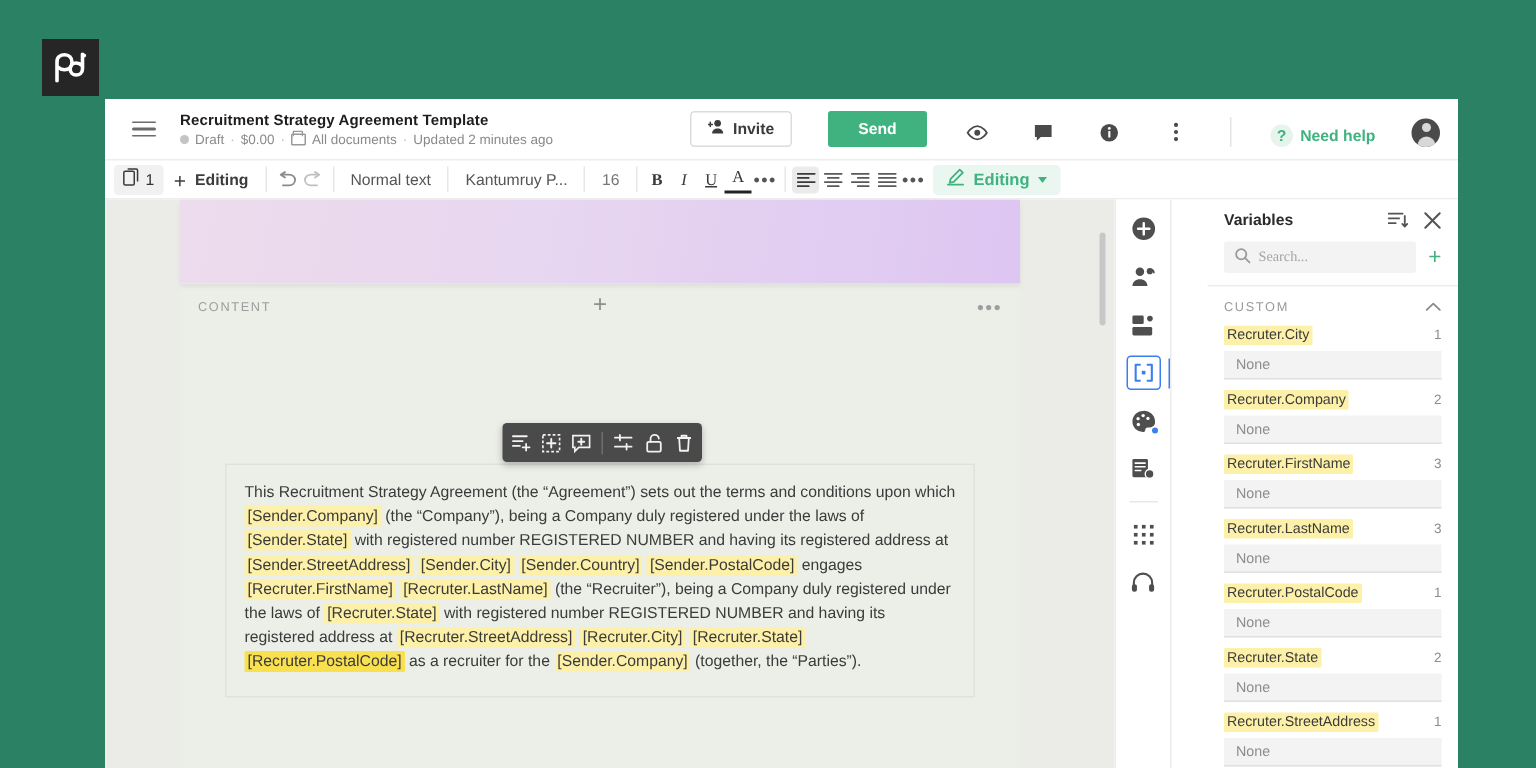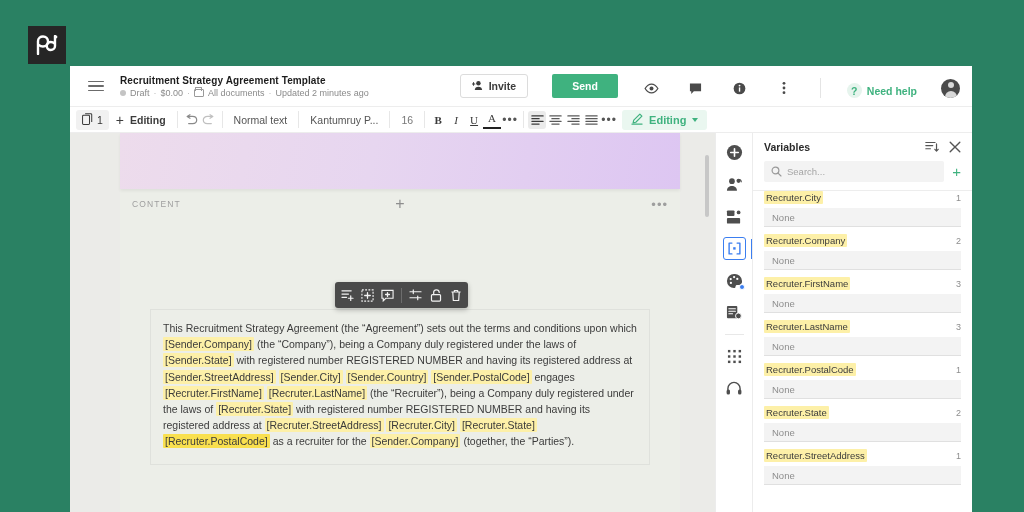--- a/index.html
+++ b/index.html
@@ -143,29 +143,29 @@
     display:flex; flex-direction:column; align-items:center; padding-top:8px; gap:9px;
     position:relative;
   }
   .rail-ico{ width:23px;height:23px;display:flex;align-items:center;justify-content:center;cursor:pointer;color:#4e4e4e;position:relative;}
   .rail-ico.sel{ border:1px solid #3b7ef0; border-radius:3px; color:#3b7ef0; }
   .rail-ico.sel:after{ content:"";position:absolute;right:-8px;top:1px;width:2px;height:20px;background:#3b7ef0;}
   .rail-badge{ position:absolute; right:1px; bottom:2px; width:6px;height:6px;border-radius:50%;background:#3b7ef0;border:1px solid #fff;}
   .rail-div{ width:19px;height:1px;background:#e8e8e8;margin:1px 0; }
 
   
-  .panel{ width:220px; background:#fff; border-left:1px solid #ececec; position:relative; }
+  .panel{ width:192px; background:#fff; border-left:1px solid #ececec; position:relative;padding-left:24px; }
   .panel-head{ height:28px; display:flex;align-items:center; padding:0 11px; }
   .panel-title{ font-size:10.5px;font-weight:bold;color:#2b2b2b; }
   .panel-head-icons{ margin-left:auto; display:flex;align-items:center;gap:10px;}
   .p-ico{ cursor:pointer;color:#555;display:flex;}
   .search-row{ display:flex;align-items:center;gap:8px;padding:0 11px 0 11px; }
   .search-box{
     flex:1;height:21px;background:#f3f3f3;border-radius:2px;
-    display:flex;align-items:center;gap:5px;padding:0 7px;cursor:text;
+    display:flex;align-items:center;gap:5px;padding:0 7px;cursor:text;font-family:Liberation Serif, serif;
   }
   .search-ph{ font-size:9.5px;color:#a5a5a5; }
   .add-plus{ font-size:15px;color:#3fb27f;cursor:pointer;line-height:1;font-weight:400;}
   .panel-divider{ height:1px;background:#ededed;margin:8px 0 0 0; }
   .group-row{ height:26px;display:flex;align-items:center;padding:0 11px; }
   .group-label{ font-size:8.5px;letter-spacing:1.1px;color:#9a9a9a; }
   .chev{ margin-left:auto;color:#8a8a8a;display:flex;cursor:pointer;}
   .var-list{ overflow:hidden; }
   .var-item{ padding:0 11px; margin-bottom:7px; }
   .var-top{ display:flex;align-items:baseline; }
@@ -484,20 +484,28 @@
               <svg width="11" height="11" viewBox="0 0 12 12">
                   <circle cx="4.9" cy="4.9" r="3.7" fill="none" stroke="#9a9a9a" stroke-width="1.3"></circle>
                   <path d="M7.7 7.7l3.2 3.2" stroke="#9a9a9a" stroke-width="1.3" stroke-linecap="round"></path>
                 </svg>
             </span>
             <span class="search-ph">Search...</span>
           </div>
           <span class="add-plus">+</span>
         </div>
         <div class="panel-divider"></div>
+        <div class="group-row">
+          <span class="group-label">CUSTOM</span>
+          <span class="chev">
+            <svg width="11" height="7" viewBox="0 0 12 8">
+                <path d="M1 6.4L6 1.6l5 4.8" fill="none" stroke="#8a8a8a" stroke-width="1.4" stroke-linecap="round" stroke-linejoin="round"></path>
+              </svg>
+          </span>
+        </div>
         <div class="var-list">
             <div class="var-item">
               <div class="var-top">
                 <span class="var-name">Recruter.City</span>
                 <span class="var-count">1</span>
               </div>
               <div class="var-val">None</div>
             </div>
             <div class="var-item">
               <div class="var-top">

